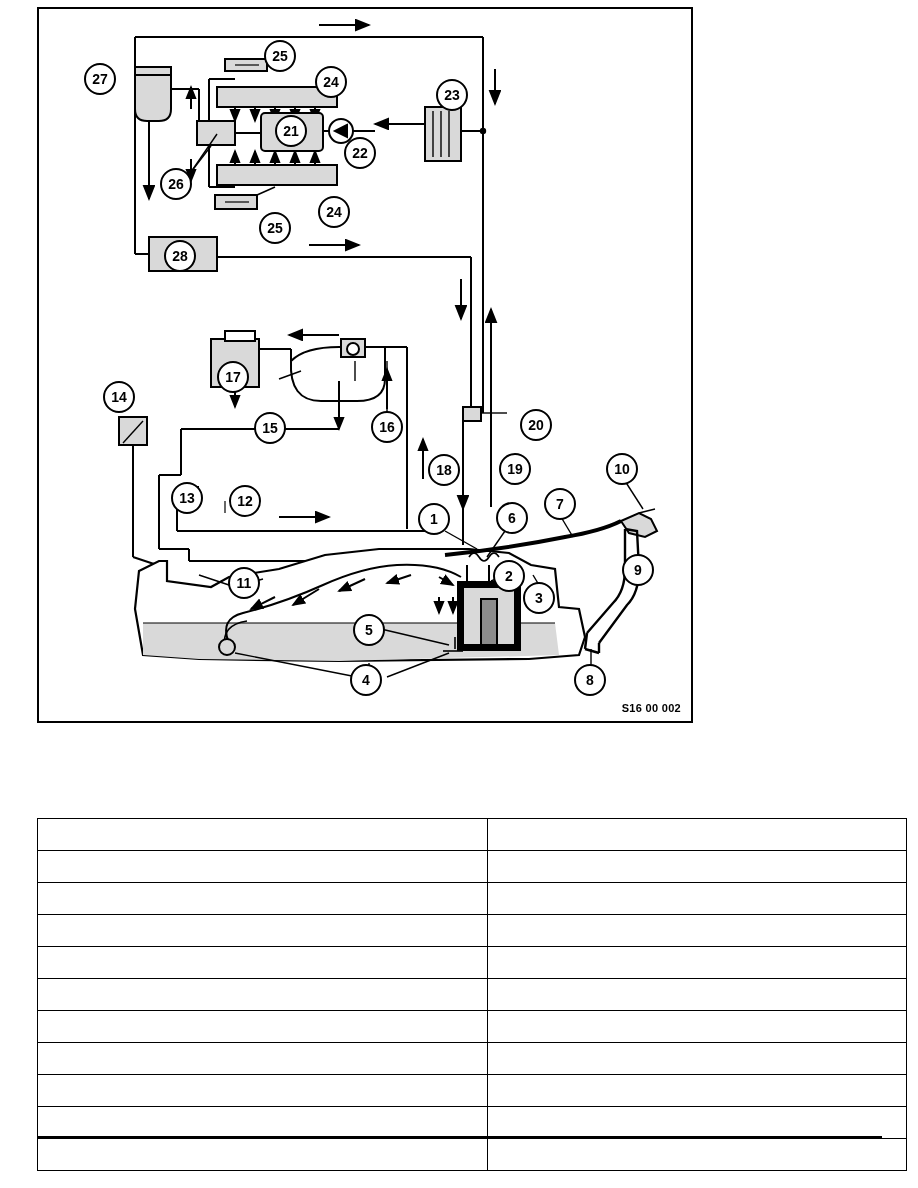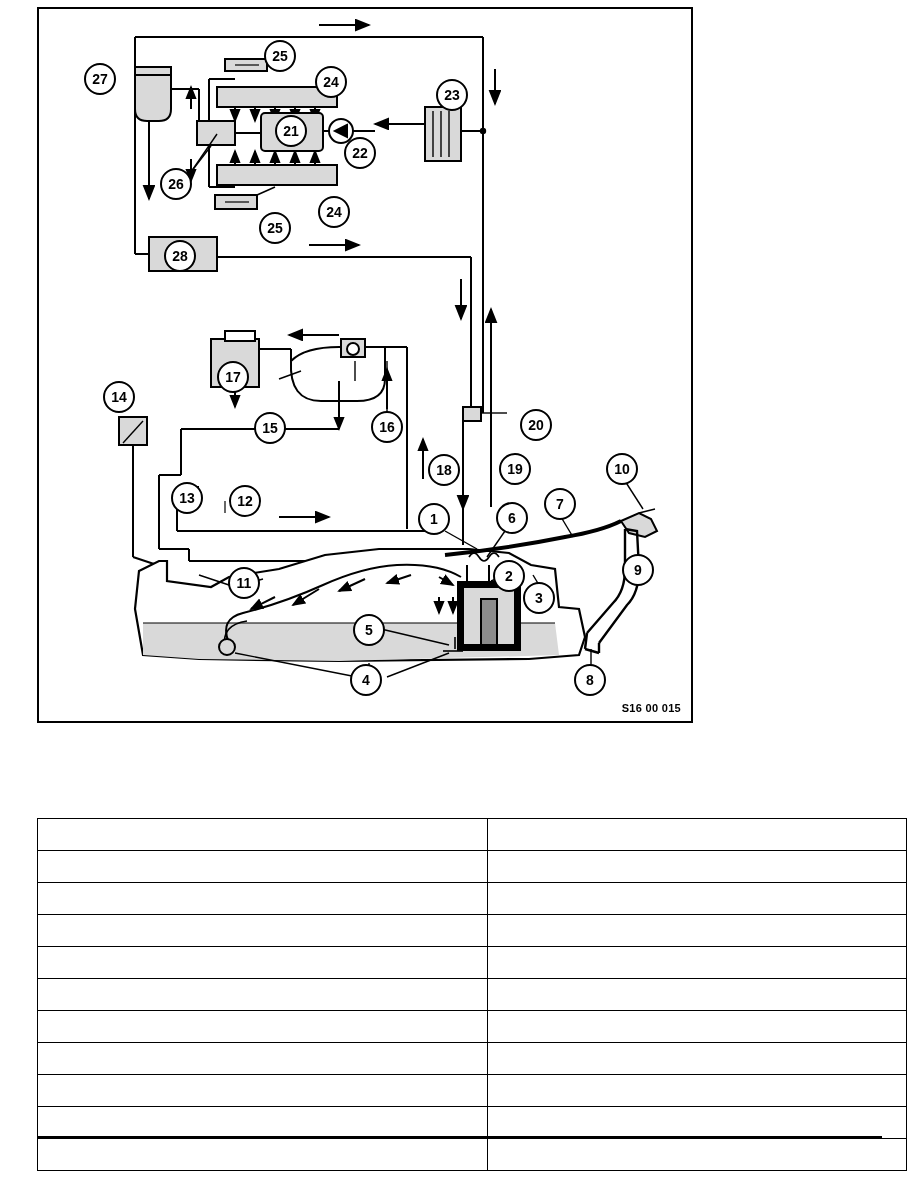--- a/index.html
+++ b/index.html
@@ -352,21 +352,21 @@
           <text x="236" y="224" text-anchor="middle" font-family="&quot;Liberation Sans&quot;, sans-serif" font-size="14" font-weight="bold" fill="#000000">25</text>
           <circle cx="137" cy="175" r="15" fill="#ffffff" stroke="#000000" stroke-width="2"></circle>
           <text x="137" y="180" text-anchor="middle" font-family="&quot;Liberation Sans&quot;, sans-serif" font-size="14" font-weight="bold" fill="#000000">26</text>
           <circle cx="61" cy="70" r="15" fill="#ffffff" stroke="#000000" stroke-width="2"></circle>
           <text x="61" y="75" text-anchor="middle" font-family="&quot;Liberation Sans&quot;, sans-serif" font-size="14" font-weight="bold" fill="#000000">27</text>
           <circle cx="141" cy="247" r="15" fill="#ffffff" stroke="#000000" stroke-width="2"></circle>
           <text x="141" y="252" text-anchor="middle" font-family="&quot;Liberation Sans&quot;, sans-serif" font-size="14" font-weight="bold" fill="#000000">28</text>
         </g>
     </svg>
 
-    <div class="fig-code">S16 00 015</div>
+    <div class="fig-code">S16 00 002</div>
   </div>
 
   <table class="legend-table">
     <tbody id="legend-body">
         <tr>
           <td class="col-left"></td>
           <td class="col-right"></td>
         </tr>
         <tr>
           <td class="col-left"></td>

